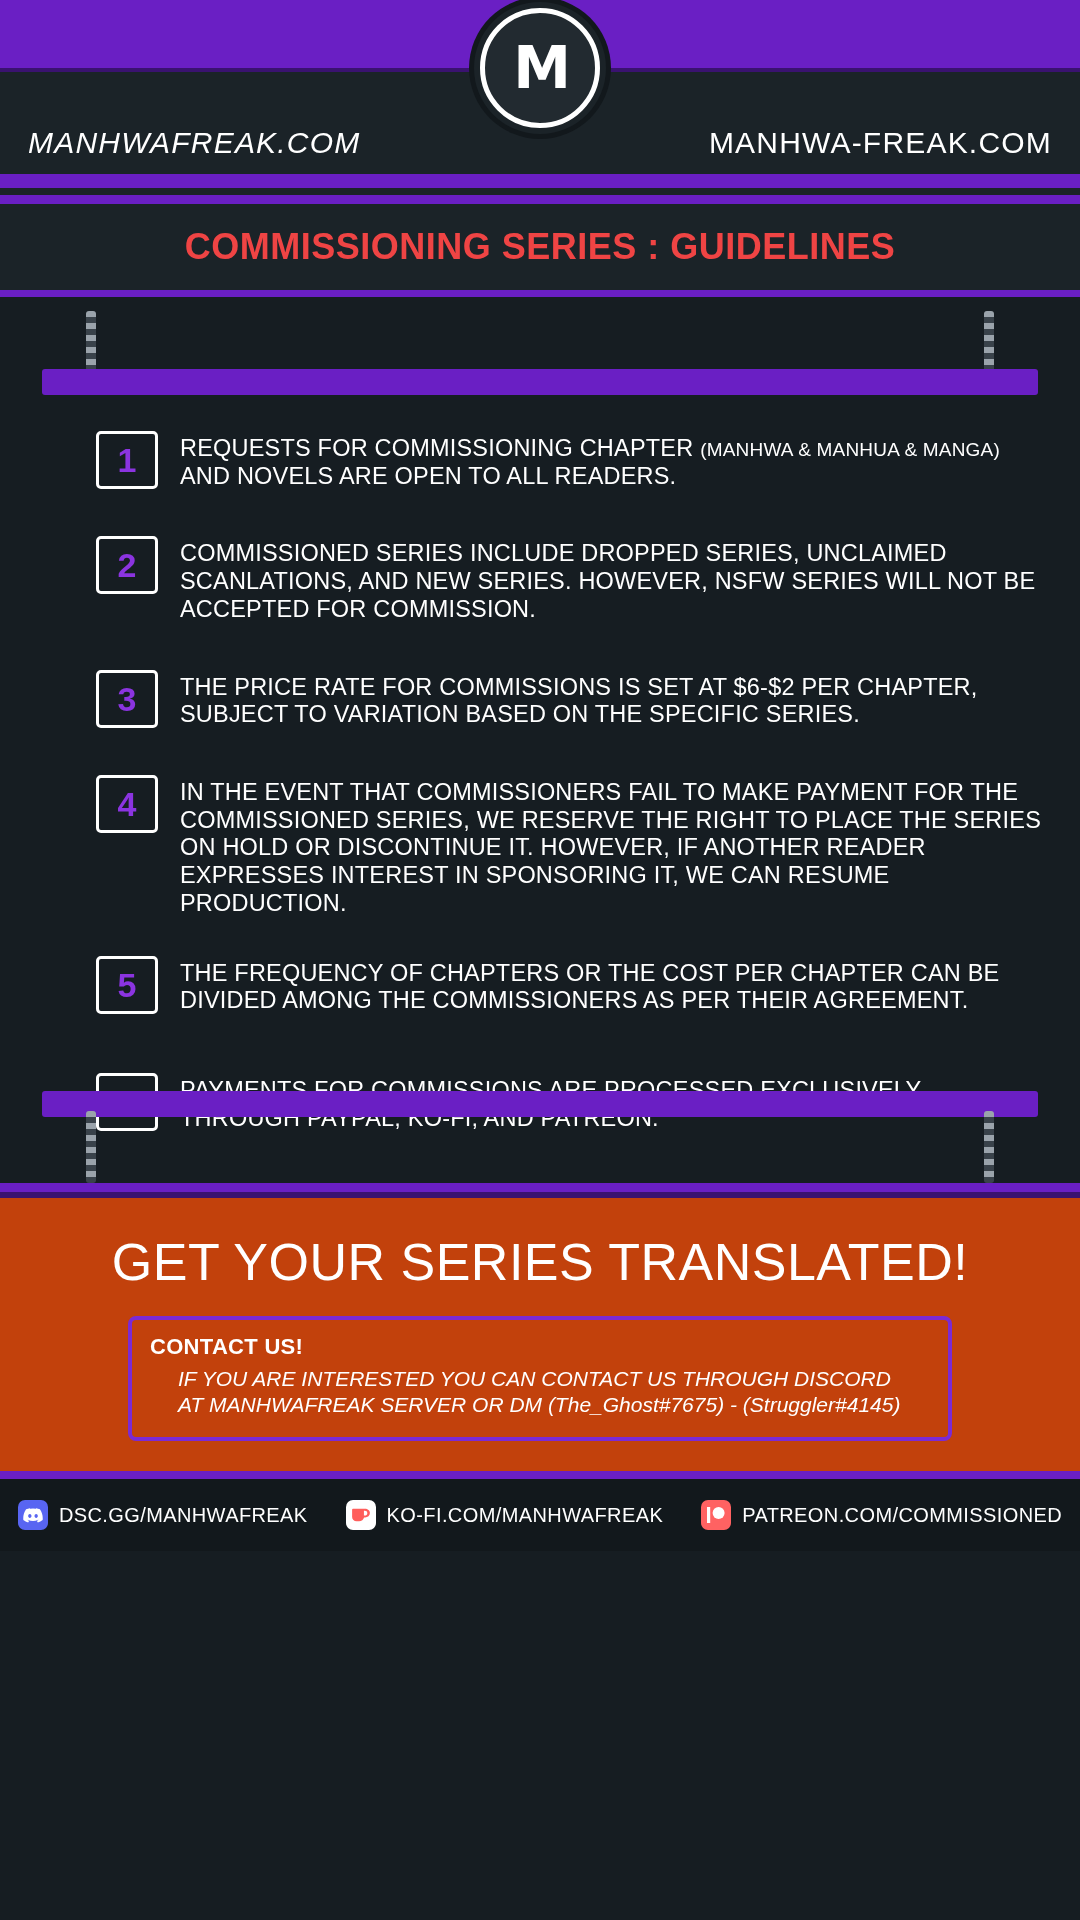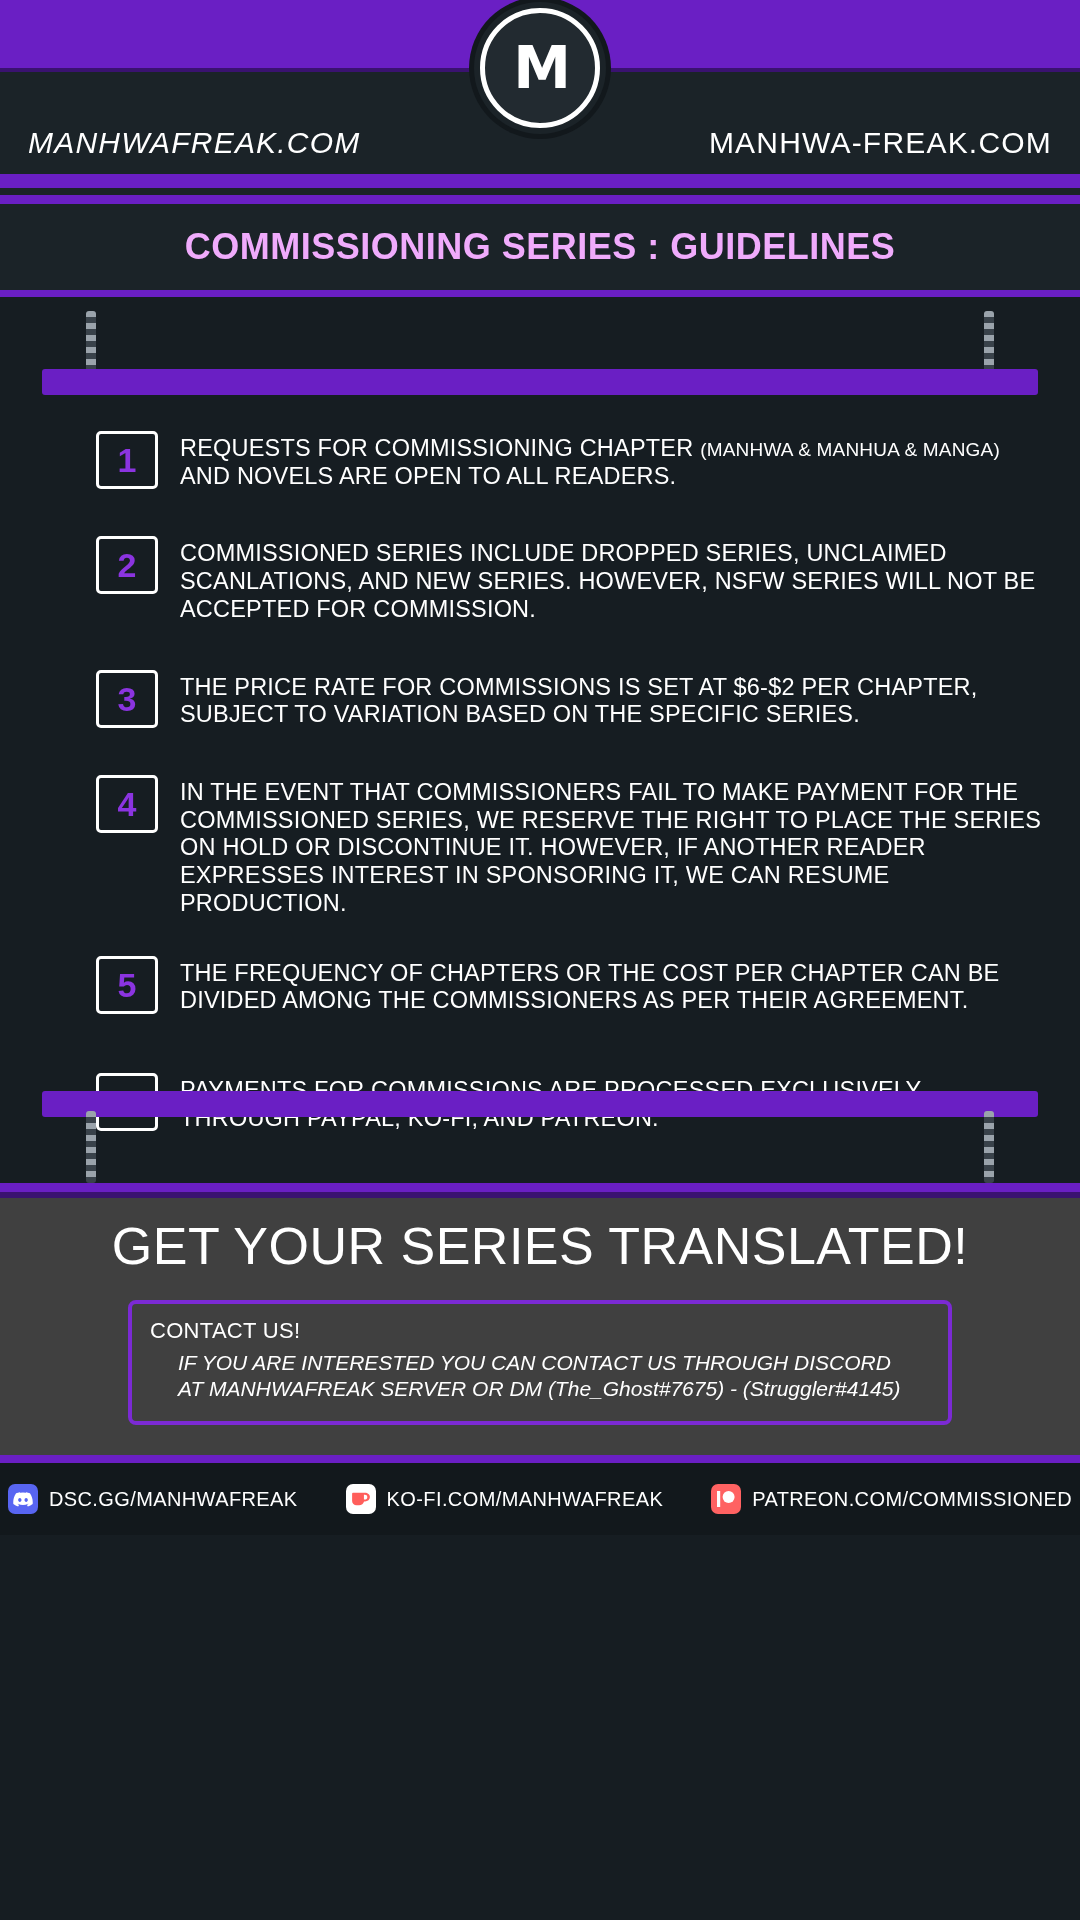--- a/index.html
+++ b/index.html
@@ -115,21 +115,21 @@
   .title-bar {
     height: 86px;
     background: #1b2328;
     display: flex;
     align-items: center;
     justify-content: center;
   }
   .title-text {
     font-size: 36px;
     font-weight: 700;
-    color: #f0abfc;
+    color: #ef4444;
     letter-spacing: 0.5px;
     text-align: center;
   }
   .title-under-rule {
     height: 7px;
     background: #6a1fc4;
   }
 
   
   .body-area {
@@ -206,61 +206,62 @@
   .bottom-rule-purple {
     height: 9px;
     background: #6a1fc4;
   }
   .bottom-rule-dark {
     height: 6px;
     background: #3a1270;
   }
 
   .cta {
-    background: #404040;
-    padding: 18px 0 30px 0;
+    background: #c2410c;
+    padding: 34px 0 30px 0;
   }
   .cta-title {
     text-align: center;
     font-size: 52px;
     font-weight: 400;
     color: #ffffff;
     letter-spacing: 0.5px;
   }
   .contact-box {
     margin: 24px 128px 0 128px;
     border: 4px solid #7b2ad4;
     border-radius: 8px;
     padding: 14px 18px 18px 18px;
   }
   .contact-head {
     color: #ffffff;
     font-size: 22px;
     letter-spacing: 0.3px;
     margin-bottom: 6px;
+    font-weight: bold;
   }
   .contact-line {
     color: #ffffff;
     font-size: 21px;
     line-height: 1.28;
     padding-left: 28px;
     font-style: italic;
   }
 
   .footer-rule-purple {
     height: 8px;
     background: #6a1fc4;
   }
   .footer-bar {
     height: 72px;
     background: #12181c;
     display: flex;
     align-items: center;
     justify-content: center;
-    gap: 48px;
+    gap: 38px;
   }
   .footer-item {
     display: flex;
     align-items: center;
     gap: 11px;
   }
   .footer-item .label {
     color: #ffffff;
     font-size: 20px;
     letter-spacing: 0.4px;

